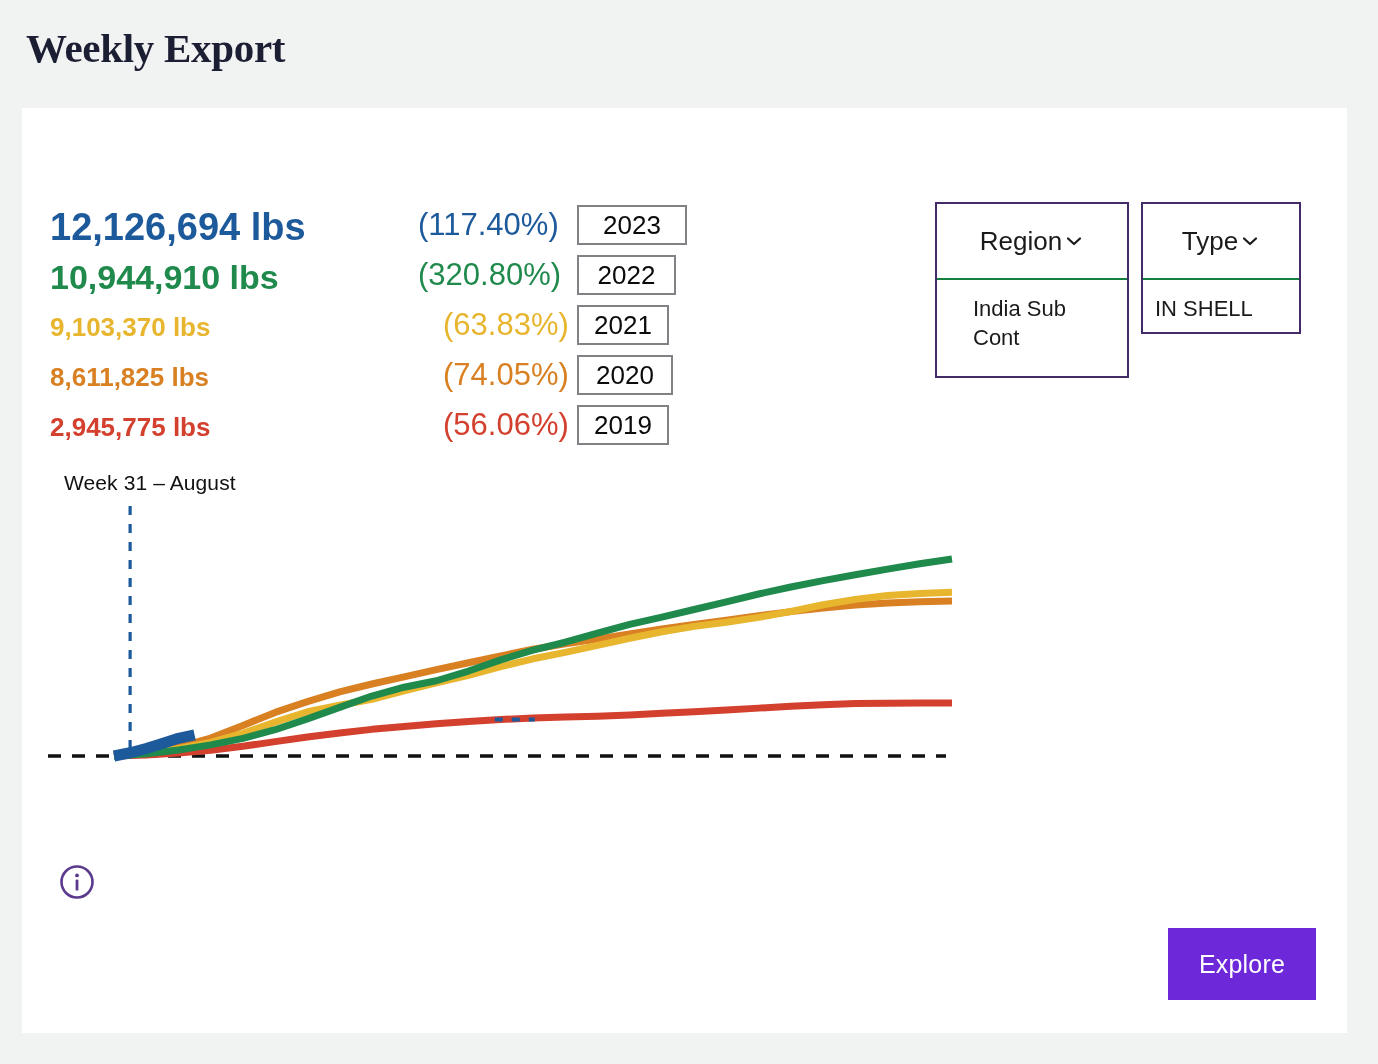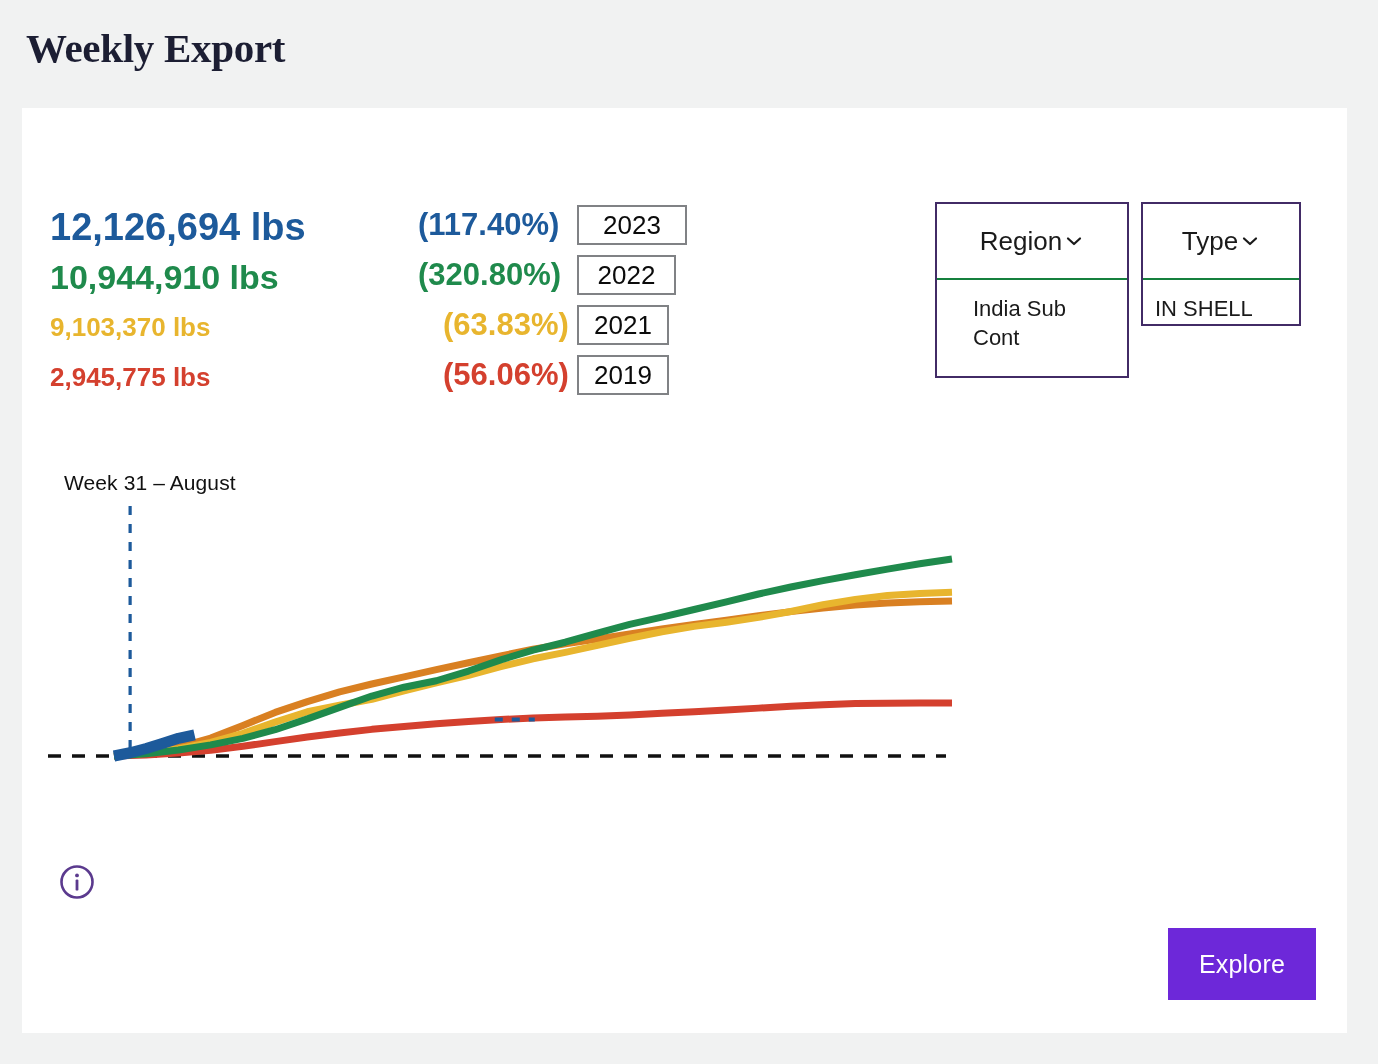--- a/index.html
+++ b/index.html
@@ -38,21 +38,21 @@
     margin-bottom: 7px;
     position: relative;
   }
   .kpi-value {
     font-weight: bold;
     white-space: nowrap;
     line-height: 1;
   }
   .kpi-pct {
     position: absolute;
-    font-weight: bold;
+    font-weight: normal;
     white-space: nowrap;
     line-height: 1;
     text-align: right;
   }
   .kpi-year {
     position: absolute;
     border: 2px solid #808285;
     background: #ffffff;
     color: #0b0b0b;
     font-size: 26px;
@@ -109,21 +109,21 @@
   .filter-head .chev { margin-left: 2px; display:inline-flex; }
   .filter-body {
     font-size: 22px;
     color: #1a1a1a;
     padding: 14px 18px 16px 18px;
     line-height: 1.32;
   }
   #filter-region { left: 913px; width: 194px; }
   #filter-region .filter-body { height: 96px; padding-left: 36px; }
   #filter-type   { left: 1119px; width: 160px; }
-  #filter-type .filter-body { height: 44px; padding-left: 12px; }
+  #filter-type .filter-body { height: 52px; padding-left: 12px; }
 
   
   .chart-wrap {
     position: absolute;
     left: 26px; top: 390px;
     width: 920px; height: 350px;
   }
   .chart-wrap svg { display: block; }
 
   
@@ -169,20 +169,25 @@
         <span class="kpi-pct">(320.80%)</span>
         <span class="kpi-year">2022</span>
       </div>
 
       <div class="kpi-row row-2">
         <span class="kpi-value">9,103,370 lbs</span>
         <span class="kpi-pct">(63.83%)</span>
         <span class="kpi-year">2021</span>
       </div>
 
+      <div class="kpi-row row-3">
+        <span class="kpi-value">8,611,825 lbs</span>
+        <span class="kpi-pct">(74.05%)</span>
+        <span class="kpi-year">2020</span>
+      </div>
 
       <div class="kpi-row row-4">
         <span class="kpi-value">2,945,775 lbs</span>
         <span class="kpi-pct">(56.06%)</span>
         <span class="kpi-year">2019</span>
       </div>
 
     </div>
 
     <div class="week-label">Week 31 – August</div>

